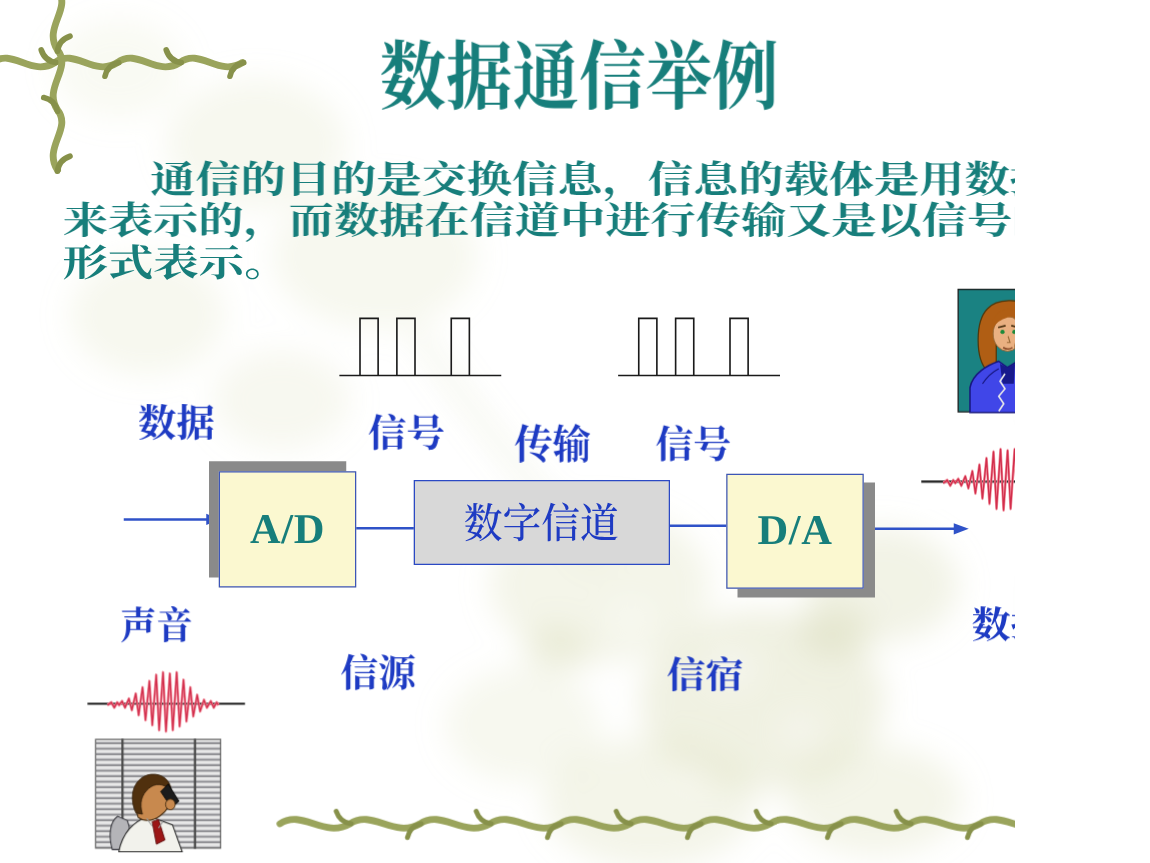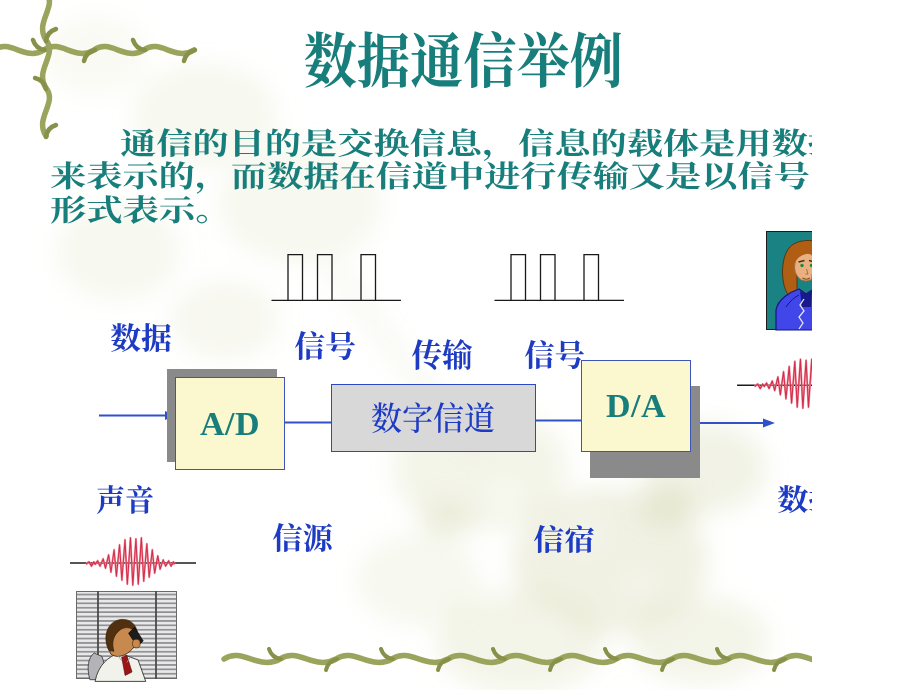--- a/index.html
+++ b/index.html
@@ -175,21 +175,21 @@
 
   <div class="block" style="left:331px;top:384px;width:205px;height:68px;background:#D8D8D8;border-color:#2B49C4"></div>
   <div>
     <span class="sr">数字信道</span>
     <svg class="t " aria-hidden="true" style="left:372px;top:402px;width:122px;height:31px" viewBox="32 -851 3935 933" preserveAspectRatio="none">
         <path fill="#1E3BC3" d="M513 -774 415 -811C398 -755 377 -695 360 -657L376 -648C407 -676 446 -718 477 -757C497 -756 509 -764 513 -774ZM93 -801 82 -795C109 -762 139 -707 143 -663C206 -611 273 -738 93 -801ZM475 -690 430 -632H324V-804C349 -808 357 -817 359 -830L249 -841V-632H44L52 -603H216C175 -522 111 -446 32 -389L43 -373C124 -413 195 -463 249 -524V-392L231 -398C222 -373 205 -335 184 -295H40L49 -266H169C143 -217 115 -168 94 -138C152 -126 225 -103 289 -72C230 -14 151 31 47 64L53 80C177 55 269 12 339 -46C369 -27 396 -8 414 13C471 31 500 -43 393 -99C431 -144 460 -197 482 -257C503 -258 514 -261 521 -270L446 -338L401 -295H266L293 -346C322 -343 332 -352 336 -363L252 -391H264C291 -391 324 -407 324 -415V-564C367 -525 415 -471 433 -426C508 -382 555 -527 324 -586V-603H530C544 -603 554 -608 556 -619C525 -649 475 -690 475 -690ZM403 -266C387 -213 364 -165 333 -123C294 -136 244 -146 181 -152C204 -186 228 -227 250 -266ZM743 -812 620 -839C600 -660 553 -475 493 -351L508 -342C541 -380 570 -424 596 -474C614 -367 641 -268 681 -180C621 -83 533 -1 406 67L415 80C548 29 644 -36 714 -117C760 -38 820 29 899 82C910 45 936 26 973 20L976 10C885 -36 813 -98 757 -172C834 -285 870 -423 887 -585H951C966 -585 975 -590 978 -601C942 -634 885 -680 885 -680L833 -614H656C676 -669 692 -728 706 -789C728 -789 740 -799 743 -812ZM646 -585H797C787 -455 763 -340 714 -238C667 -318 635 -408 613 -508C624 -532 635 -558 646 -585ZM1430 -842 1420 -835C1457 -804 1490 -748 1494 -701C1578 -639 1655 -809 1430 -842ZM1170 -735 1154 -734C1158 -673 1118 -619 1080 -598C1054 -584 1037 -560 1047 -532C1059 -501 1103 -497 1131 -517C1162 -537 1189 -583 1186 -651H1827C1816 -613 1798 -564 1783 -532L1795 -525C1837 -553 1893 -601 1924 -636C1944 -637 1955 -639 1963 -646L1874 -730L1825 -681H1183C1180 -698 1176 -716 1170 -735ZM1860 -353 1806 -285H1540V-373C1562 -376 1572 -384 1575 -398H1572C1638 -425 1703 -463 1753 -496C1773 -498 1785 -499 1793 -507L1706 -585L1655 -535H1215L1224 -506H1644C1615 -473 1575 -433 1536 -402L1458 -410V-285H1046L1054 -256H1458V-32C1458 -17 1452 -11 1433 -11C1409 -11 1283 -20 1283 -20V-5C1337 2 1365 11 1384 24C1401 38 1407 57 1411 82C1525 72 1540 34 1540 -27V-256H1930C1944 -256 1955 -261 1957 -272C1920 -306 1860 -353 1860 -353ZM2546 -851 2536 -844C2577 -805 2621 -739 2629 -684C2709 -626 2776 -793 2546 -851ZM2823 -444 2776 -382H2381L2389 -353H2883C2897 -353 2907 -358 2910 -369C2877 -401 2823 -444 2823 -444ZM2823 -583 2777 -521H2378L2386 -492H2884C2898 -492 2907 -497 2910 -508C2878 -539 2823 -583 2823 -583ZM2880 -727 2829 -660H2313L2321 -631H2947C2961 -631 2970 -636 2973 -647C2939 -681 2880 -727 2880 -727ZM2276 -558 2234 -574C2270 -639 2301 -710 2328 -785C2351 -785 2363 -794 2367 -805L2244 -842C2197 -647 2111 -448 2029 -323L2042 -313C2086 -355 2128 -405 2166 -461V82H2181C2212 82 2244 62 2245 55V-540C2263 -542 2273 -549 2276 -558ZM2475 56V2H2795V69H2808C2835 69 2874 51 2875 45V-209C2895 -212 2910 -220 2916 -228L2827 -296L2785 -251H2481L2396 -287V82H2407C2441 82 2475 64 2475 56ZM2795 -222V-27H2475V-222ZM3429 -841 3419 -835C3448 -800 3477 -743 3480 -696C3552 -636 3631 -785 3429 -841ZM3096 -824 3085 -817C3131 -761 3190 -672 3209 -605C3291 -546 3353 -714 3096 -824ZM3865 -741 3814 -675H3691C3732 -712 3773 -757 3799 -792C3821 -792 3833 -800 3837 -811L3715 -843C3702 -793 3680 -725 3660 -675H3312L3320 -646H3561C3558 -617 3554 -581 3550 -550H3483L3401 -586V-62H3413C3447 -62 3478 -80 3478 -88V-128H3775V-69H3787C3813 -69 3852 -86 3853 -93V-508C3872 -512 3887 -519 3893 -527L3806 -595L3765 -550H3597C3616 -579 3636 -615 3652 -646H3933C3946 -646 3956 -651 3959 -662C3924 -696 3865 -741 3865 -741ZM3478 -158V-261H3775V-158ZM3478 -291V-392H3775V-291ZM3478 -421V-520H3775V-421ZM3179 -125C3136 -95 3074 -44 3031 -15L3096 73C3104 67 3106 59 3103 50C3136 -1 3190 -73 3212 -105C3223 -119 3233 -121 3245 -105C3330 18 3422 53 3624 53C3726 53 3823 53 3909 53C3914 19 3932 -7 3967 -14V-27C3853 -21 3761 -22 3648 -22C3450 -21 3344 -37 3260 -134C3257 -137 3254 -140 3252 -140V-456C3280 -460 3294 -468 3301 -476L3207 -553L3164 -496H3041L3047 -468H3179Z"></path>
       </svg>
   </div>
 
   <div class="blockshadow" style="left:590px;top:386px;width:110px;height:92px"></div>
-  <div class="block" style="left:581px;top:360px;width:110px;height:92px">
+  <div class="block" style="left:581px;top:379px;width:110px;height:92px">
     <span class="latin">D/A</span>
   </div>
 
   <svg class="abs" aria-hidden="true" style="left:736px;top:345px;width:130px;height:62px" viewBox="0 0 126 60">
     <rect x="0" y="0" width="126" height="60" fill="#ffffff"></rect>
     <line x1="1" y1="39" x2="125" y2="39" stroke="#1c1c1c" stroke-width="1.6"></line>
     <g transform="translate(18,4) scale(0.78,1)">
       <path d="M0,36.0L4,34.0L7,38.0L10,34.0L12,36.0L15.0,33.0L18.0,38.0L22.0,31.0L25.0,40.0L29.0,27.0L32.0,44.0L36.0,22.0L39.0,48.0L43.0,17.0L46.0,52.0L50.0,12.0L53.0,56.0L57.0,10.0L60.0,57.0L64.0,11.0L67.0,56.0L71.0,10.0L74.0,53.0L78.0,16.0L81.0,49.0L85.0,22.0L88.0,45.0L92.0,28.0L95.0,41.0L99.0,32.0L102.0,38.0L106.0,33.0L109.0,38.0L112.0,34.0L114.0,36.0" fill="none" stroke="#F2919F" stroke-width="2.6" stroke-linejoin="round" transform="translate(0,0)"></path>
       <path d="M0,36.0L4,34.0L7,38.0L10,34.0L12,36.0L15.0,33.0L18.0,38.0L22.0,31.0L25.0,40.0L29.0,27.0L32.0,44.0L36.0,22.0L39.0,48.0L43.0,17.0L46.0,52.0L50.0,12.0L53.0,56.0L57.0,10.0L60.0,57.0L64.0,11.0L67.0,56.0L71.0,10.0L74.0,53.0L78.0,16.0L81.0,49.0L85.0,22.0L88.0,45.0L92.0,28.0L95.0,41.0L99.0,32.0L102.0,38.0L106.0,33.0L109.0,38.0L112.0,34.0L114.0,36.0" fill="none" stroke="#D22E4C" stroke-width="1.3" stroke-linejoin="round"></path>
     </g>

